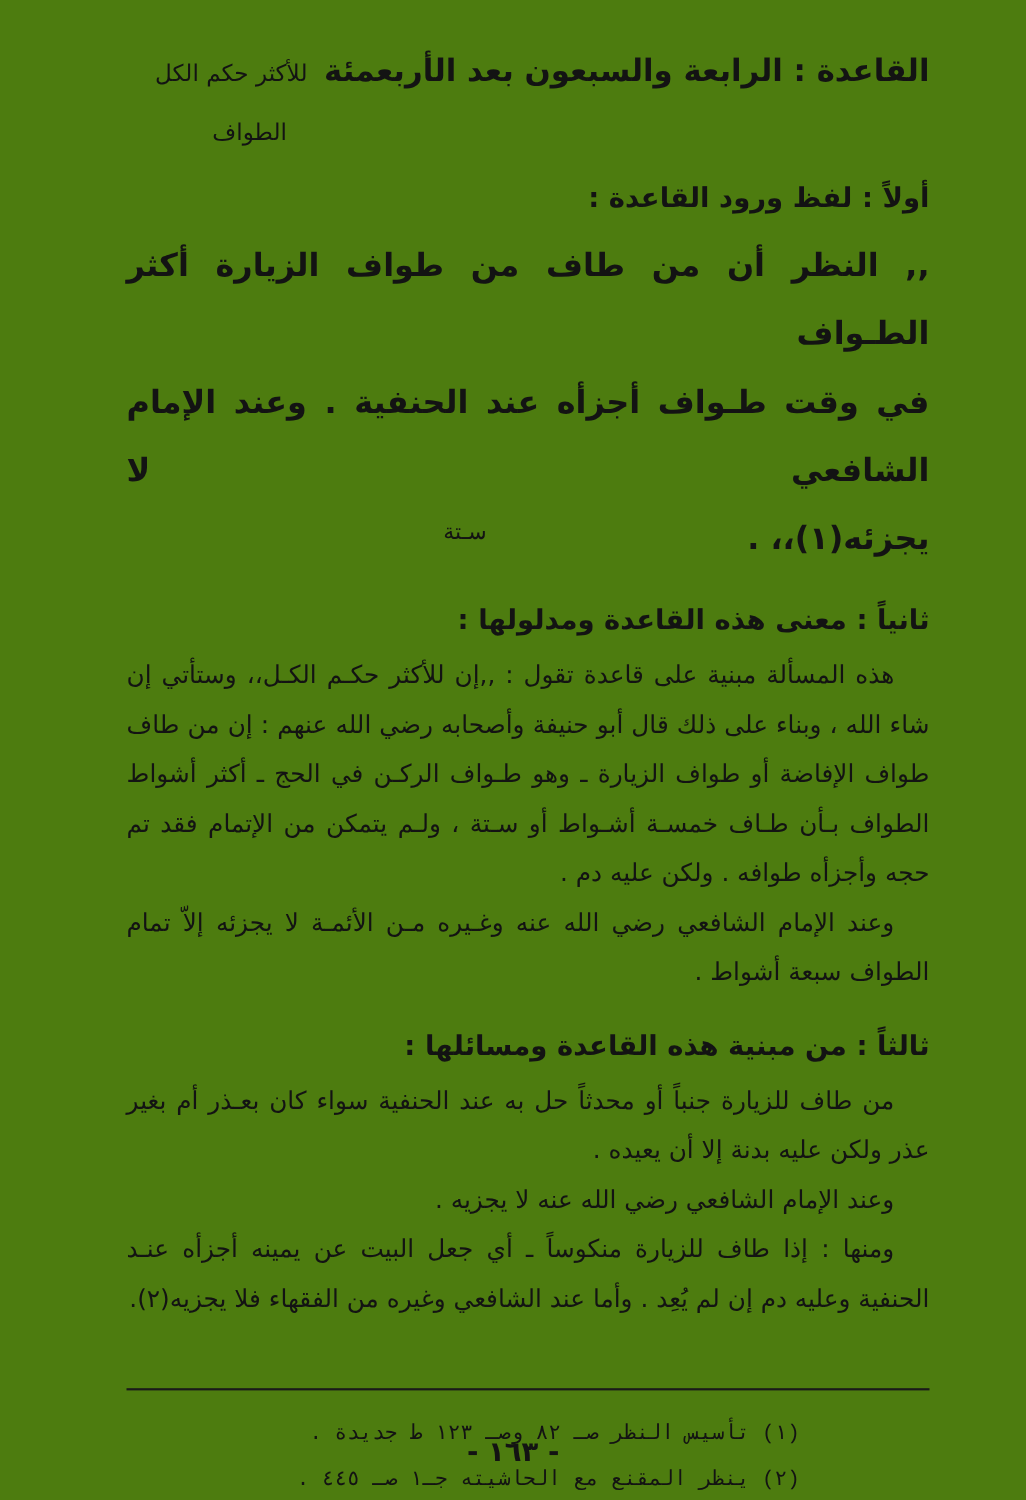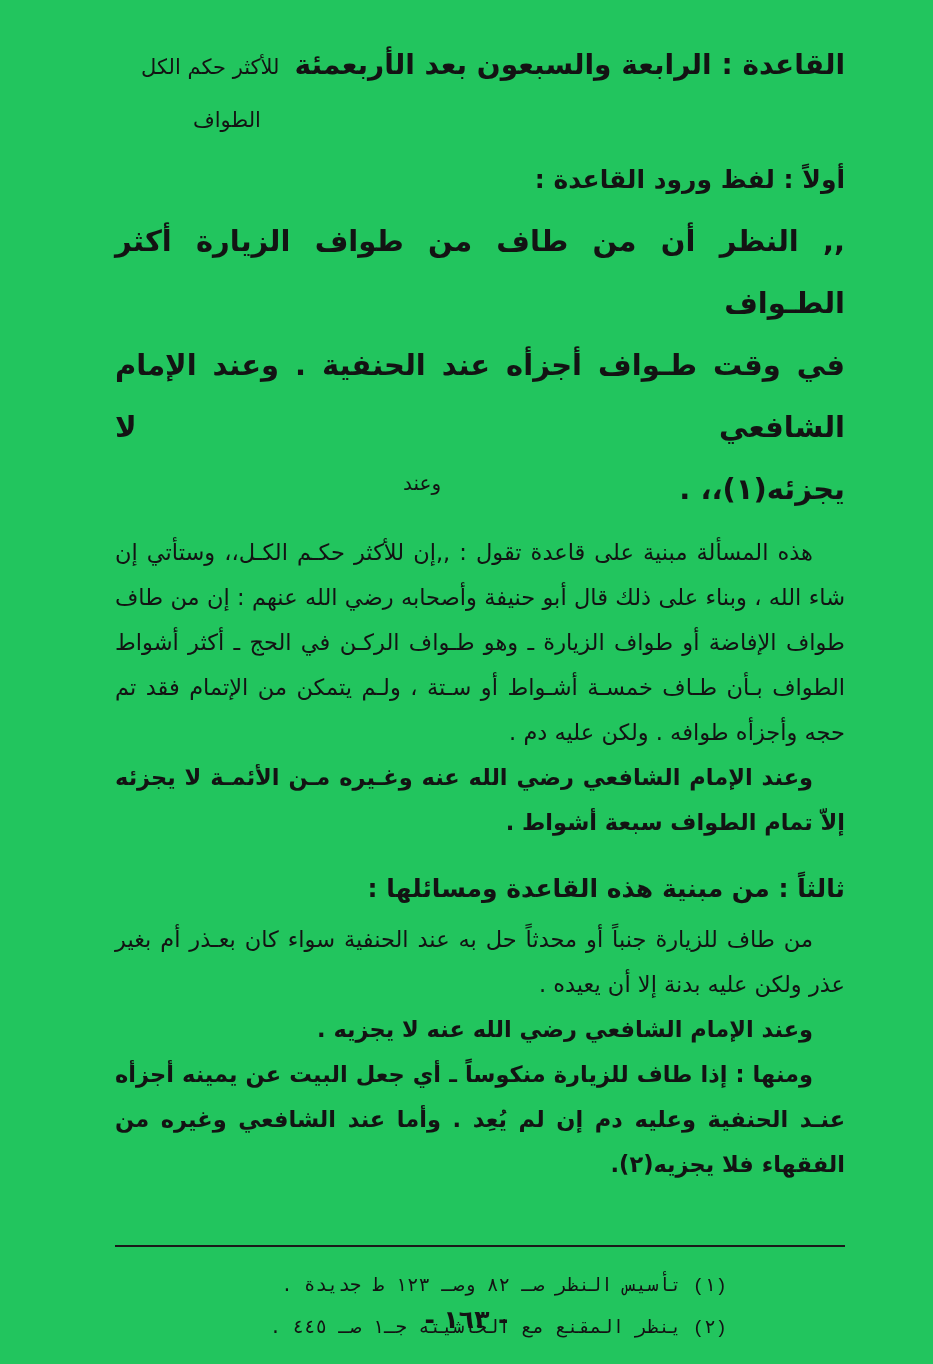--- a/index.html
+++ b/index.html
@@ -5,21 +5,21 @@
   html, body {
     margin: 0;
     padding: 0;
     background: #d8d8d4;
   }
   .page {
     position: relative;
     width: 933px;
     height: 1364px;
     margin: 0 auto;
-    background: #22c55e;
+    background: #4d7c0f;
     color: #131313;
     direction: rtl;
     font-family: "DejaVu Sans", sans-serif;
     box-sizing: border-box;
     padding: 44px 88px 30px 115px;
     overflow: hidden;
   }
 
   
   .title-row {
@@ -86,21 +86,20 @@
     margin: 10px 0 0 0;
     font-size: 22.5px;
     line-height: 45px;
     text-align: justify;
   }
   .body-para.indent {
     text-indent: 32px;
   }
   .body-para.tight {
     margin-top: 0;
-    font-weight: bold;
   }
 
   
   .footnote-divider {
     border: none;
     border-top: 2px solid #1a1a1a;
     margin: 58px 0 18px 0;
   }
   .footnotes {
     padding-right: 118px;
@@ -136,24 +135,25 @@
 
   <div class="topic-line">الطواف</div>
 
   <h2 class="sec-heading">أولاً : لفظ ورود القاعدة :</h2>
 
   <div class="quote">
     <div class="q-line">,, النظر أن من طاف من طواف الزيارة أكثر الطـواف</div>
     <div class="q-line">في وقت طـواف أجزأه عند الحنفية . وعند الإمام الشافعي لا</div>
     <div class="q-last-row">
       <span class="q-end">يجزئه(١)،، .</span>
-      <span class="margin-note">وعند</span>
+      <span class="margin-note">سـتة</span>
     </div>
   </div>
 
+  <h2 class="sec-heading">ثانياً : معنى هذه القاعدة ومدلولها :</h2>
 
   <p class="body-para indent">هذه المسألة مبنية على قاعدة تقول : ,,إن للأكثر حكـم الكـل،، وستأتي إن شاء الله ، وبناء على ذلك قال أبو حنيفة وأصحابه رضي الله عنهم : إن من طاف طواف الإفاضة أو طواف الزيارة ـ وهو طـواف الركـن في الحج ـ أكثر أشواط الطواف بـأن طـاف خمسـة أشـواط أو سـتة ، ولـم يتمكن من الإتمام فقد تم حجه وأجزأه طوافه . ولكن عليه دم .</p>
 
   <p class="body-para indent tight">وعند الإمام الشافعي رضي الله عنه وغـيره مـن الأئمـة لا يجزئه إلاّ تمام الطواف سبعة أشواط .</p>
 
   <h2 class="sec-heading">ثالثاً : من مبنية هذه القاعدة ومسائلها :</h2>
 
   <p class="body-para indent">من طاف للزيارة جنباً أو محدثاً حل به عند الحنفية سواء كان بعـذر أم بغير عذر ولكن عليه بدنة إلا أن يعيده .</p>
 
   <p class="body-para indent tight">وعند الإمام الشافعي رضي الله عنه لا يجزيه .</p>

